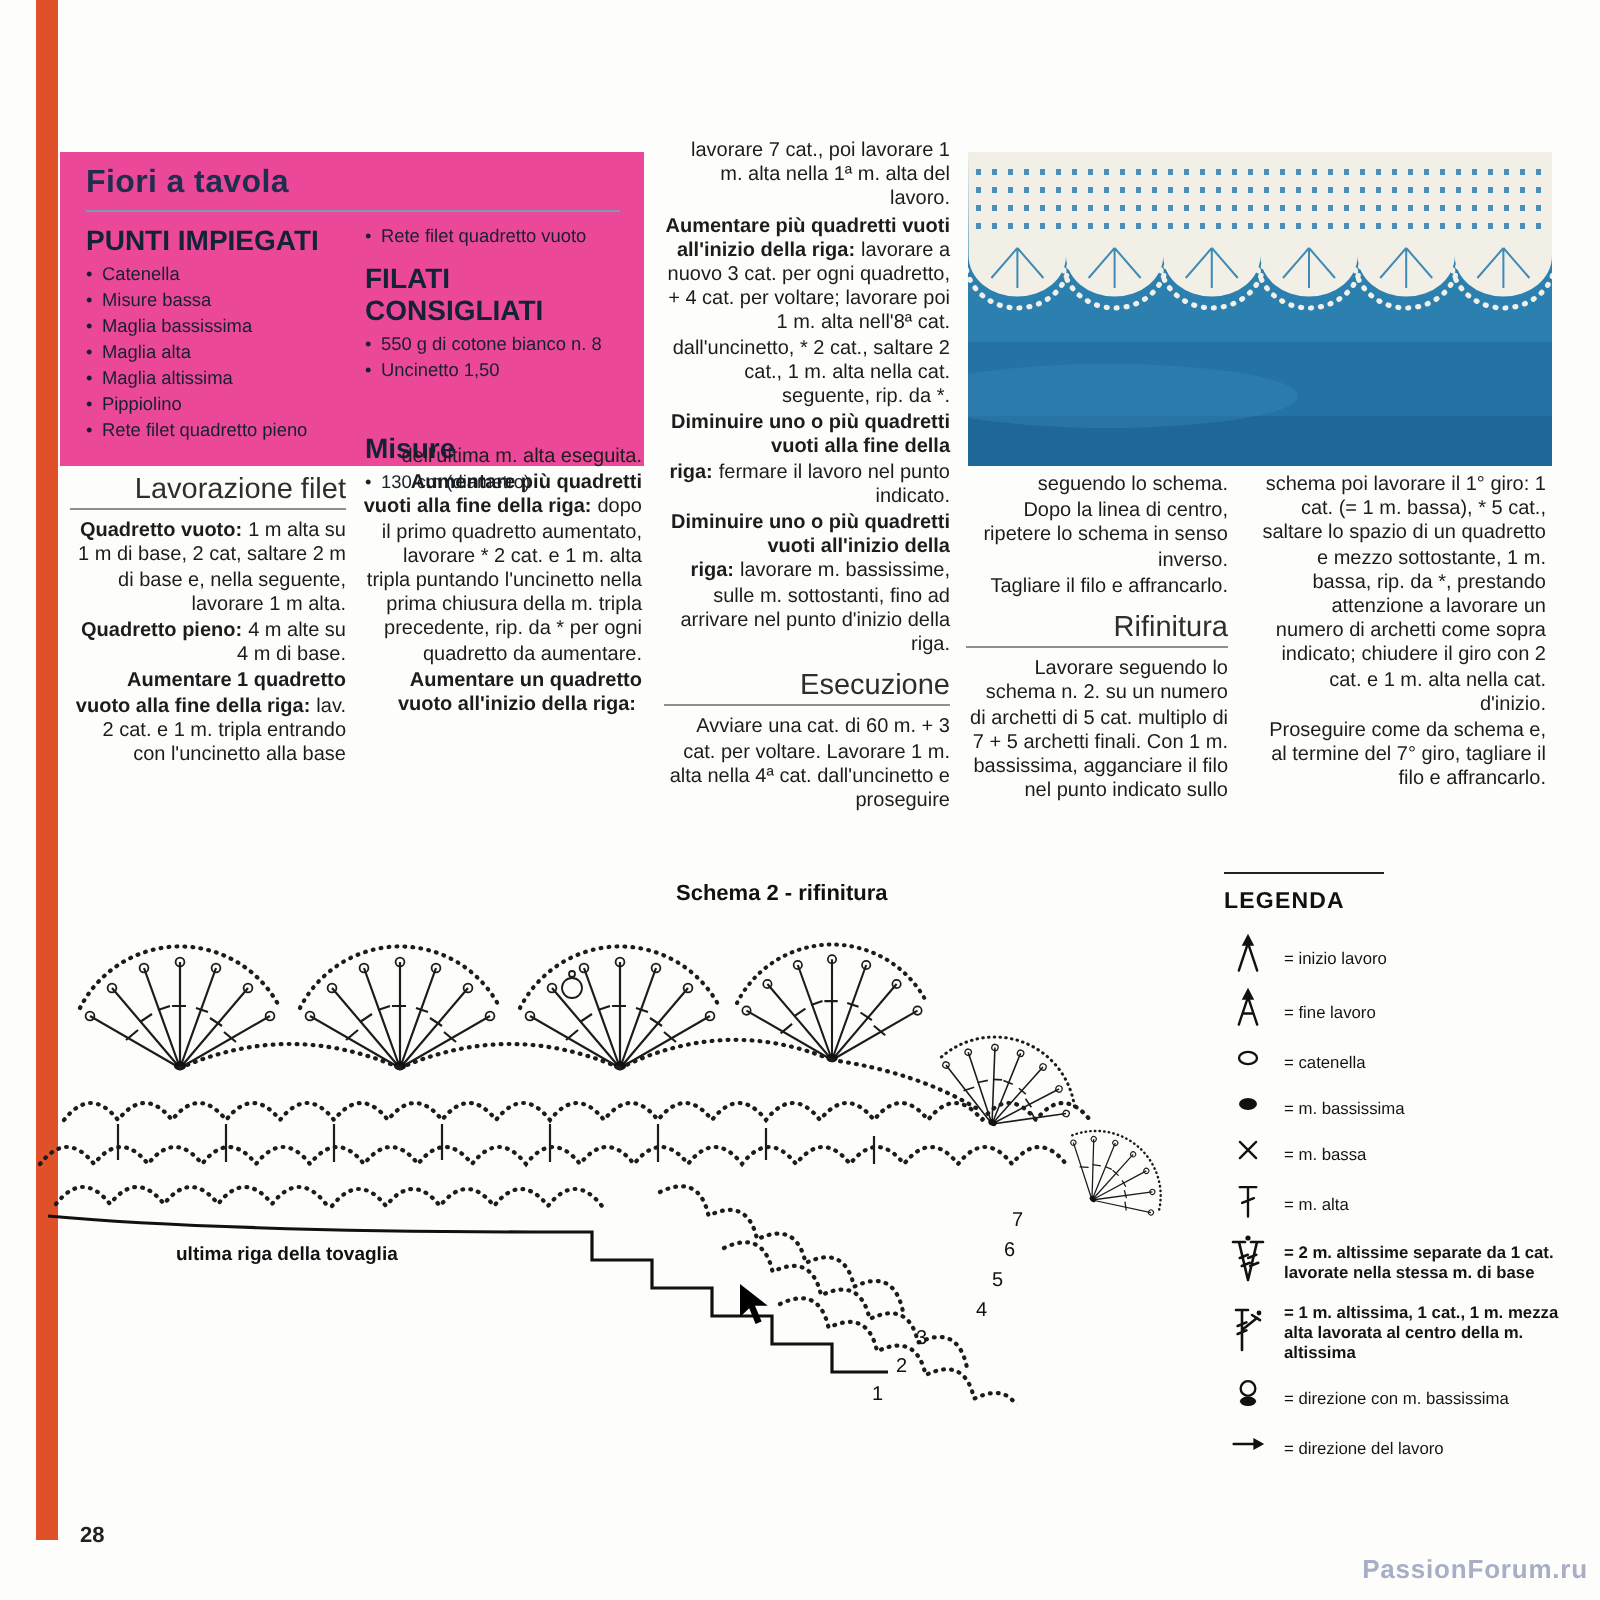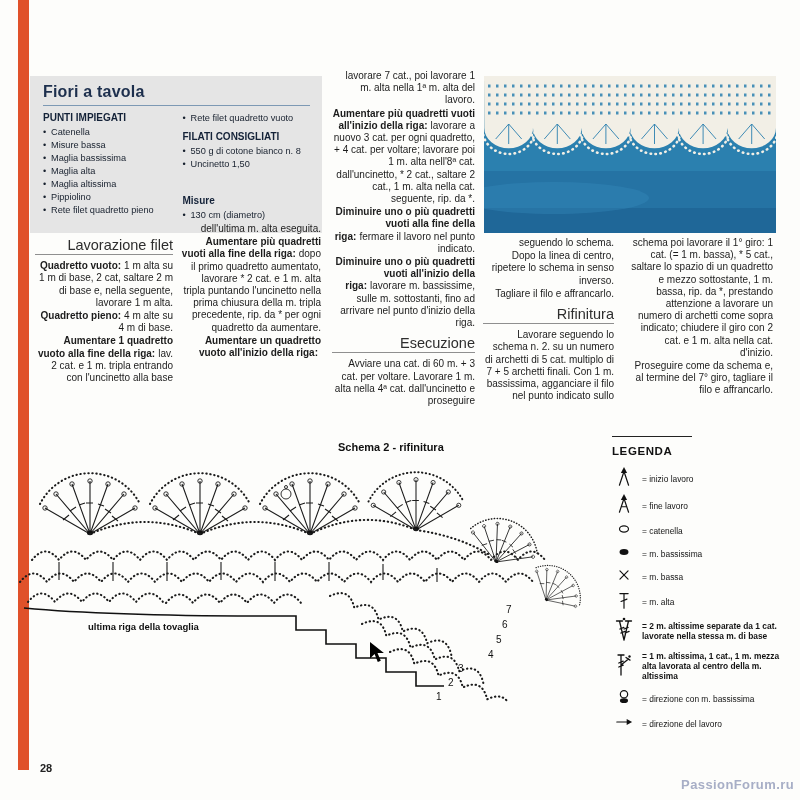--- a/index.html
+++ b/index.html
@@ -2,25 +2,25 @@
 <html><head>
 <meta charset="utf-8">
 <style>
   *{margin:0;padding:0;box-sizing:border-box}
   html,body{width:800px;height:800px}
   body{position:relative;background:#fdfdfb;font-family:"Liberation Sans",sans-serif;color:#1a1a1a;overflow:hidden}
   .page{position:relative;width:800px;height:800px}
   .leftbar{position:absolute;left:18px;top:0;width:11px;height:770px;background:#e0512a}
 
   
-  .infobox{position:absolute;left:30px;top:76px;width:292px;height:157px;background:#e5e5e5;padding:7px 12px 6px 13px}
+  .infobox{position:absolute;left:30px;top:76px;width:292px;height:157px;background:#ec4899;padding:7px 12px 6px 13px}
   .infobox h1{font-size:16px;font-weight:600;color:#1d2f4d;padding-bottom:4px;border-bottom:1px solid #7d99b4;margin-bottom:6px;letter-spacing:.2px}
   .ib-cols{display:flex;gap:12px}
   .ib-col{flex:1}
-  .ib-h{font-size:10px;font-weight:700;color:#142238;margin:6px 0 3px}
+  .ib-h{font-size:14px;font-weight:700;color:#142238;margin:6px 0 3px}
   .ib-h:first-child{margin-top:0}
   .ib-li{font-size:9.2px;line-height:13px;color:#17202e;padding-left:8px;position:relative}
   .ib-li::before{content:"•";position:absolute;left:0}
 
   
   .photo{position:absolute;left:484px;top:76px;width:292px;height:157px;overflow:hidden}
 
   
   .colT{position:absolute;font-size:10px;line-height:12.2px;color:#1c1c1c;text-align:right}
   .colT p{margin-bottom:1px}

